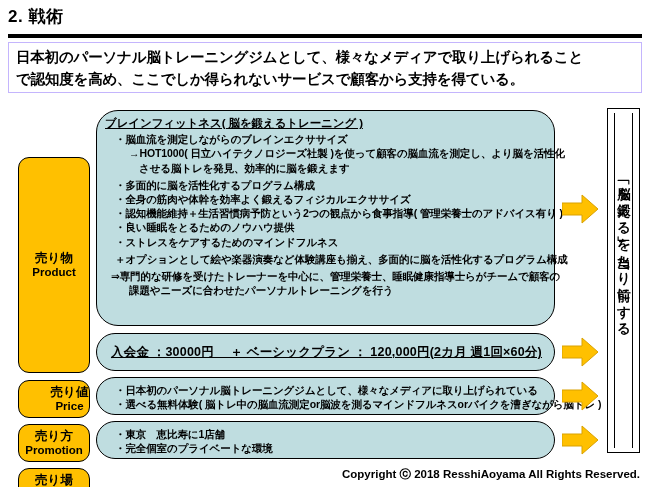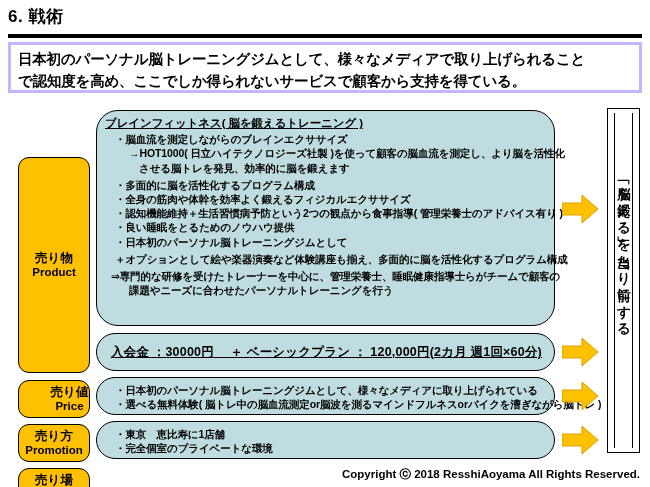--- a/index.html
+++ b/index.html
@@ -35,21 +35,21 @@
     background: #000000;
   }
 
   
   .lead-box {
     position: absolute;
     left: 8px;
     top: 42px;
     width: 634px;
     height: 51px;
-    border: 3px solid #c4b5fd;
+    border: 1px solid #c4b5fd;
     box-sizing: border-box;
     background: #ffffff;
     padding: 3px 7px 0 7px;
   }
   .lead-line {
     font-size: 14.5px;
     font-weight: bold;
     line-height: 22px;
     letter-spacing: -0.2px;
     white-space: nowrap;
@@ -163,42 +163,42 @@
     right: 10px;
     bottom: 5px;
     font-size: 11.5px;
     font-weight: bold;
     white-space: nowrap;
   }
 </style>
 </head>
 <body>
 
-<div class="slide-title">6. 戦術</div>
+<div class="slide-title">2. 戦術</div>
 <div class="title-rule"></div>
 
 <div class="lead-box">
   <div class="lead-line">日本初のパーソナル脳トレーニングジムとして、様々なメディアで取り上げられること</div>
   <div class="lead-line">で認知度を高め、ここでしか得られないサービスで顧客から支持を得ている。</div>
 </div>
 
 <div class="label-box" style="top:110px; height:216px;">
   <div class="label-jp">売り物</div>
   <div class="label-en">Product</div>
 </div>
 <div class="content-box" style="top:110px; height:216px;">
   <div class="ct head">ブレインフィットネス( 脳を鍛えるトレーニング )</div>
   <div class="ct indent1">・脳血流を測定しながらのブレインエクササイズ</div>
   <div class="ct indent2">→HOT1000( 日立ハイテクノロジーズ社製 )を使って顧客の脳血流を測定し、より脳を活性化</div>
   <div class="ct indent3">させる脳トレを発見、効率的に脳を鍛えます</div>
   <div class="ct indent1 gap">・多面的に脳を活性化するプログラム構成</div>
   <div class="ct indent1">・全身の筋肉や体幹を効率よく鍛えるフィジカルエクササイズ</div>
   <div class="ct indent1">・認知機能維持＋生活習慣病予防という2つの観点から食事指導( 管理栄養士のアドバイス有り )</div>
   <div class="ct indent1">・良い睡眠をとるためのノウハウ提供</div>
-  <div class="ct indent1">・日本初のパーソナル脳トレーニングジムとして</div>
+  <div class="ct indent1">・ストレスをケアするためのマインドフルネス</div>
   <div class="ct indent1 gap">＋オプションとして絵や楽器演奏など体験講座も揃え、多面的に脳を活性化するプログラム構成</div>
   <div class="ct gap" style="padding-left:6px;">⇒専門的な研修を受けたトレーナーを中心に、管理栄養士、睡眠健康指導士らがチームで顧客の</div>
   <div class="ct indent2">課題やニーズに合わせたパーソナルトレーニングを行う</div>
 </div>
 <div class="arrow" style="top:194px;">
   <svg viewBox="0 0 36 30" aria-hidden="true">
     <polygon points="0,9 20,9 20,1 36,15 20,29 20,21 0,21" fill="#ffc000" stroke="#d9a100" stroke-width="1"></polygon>
   </svg>
 </div>
 

